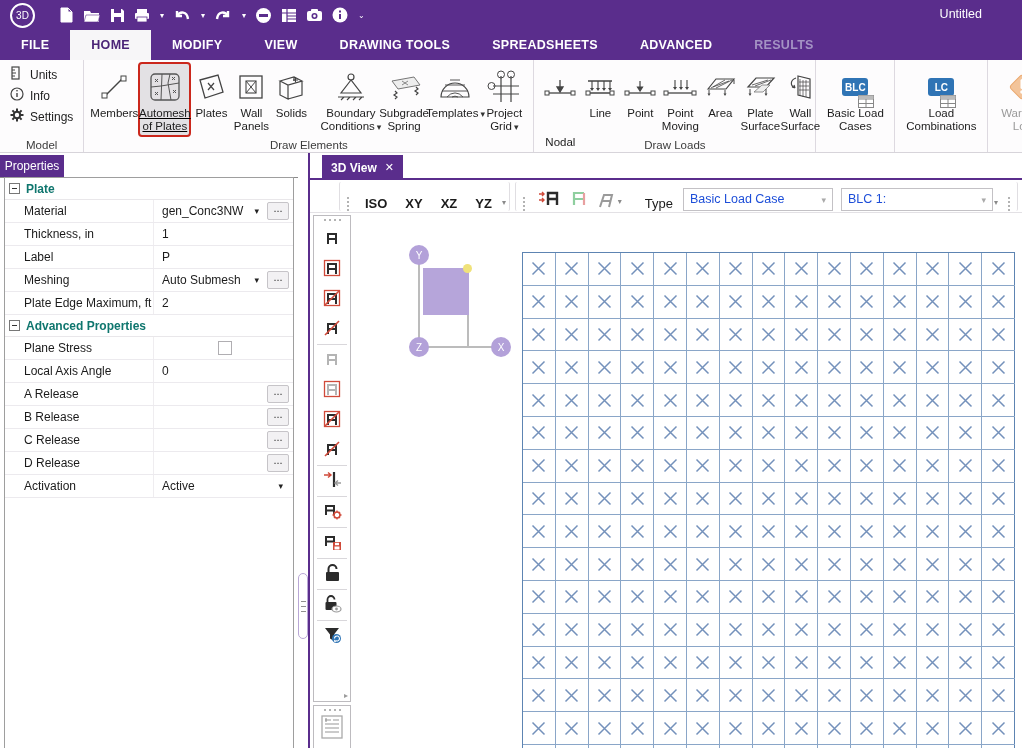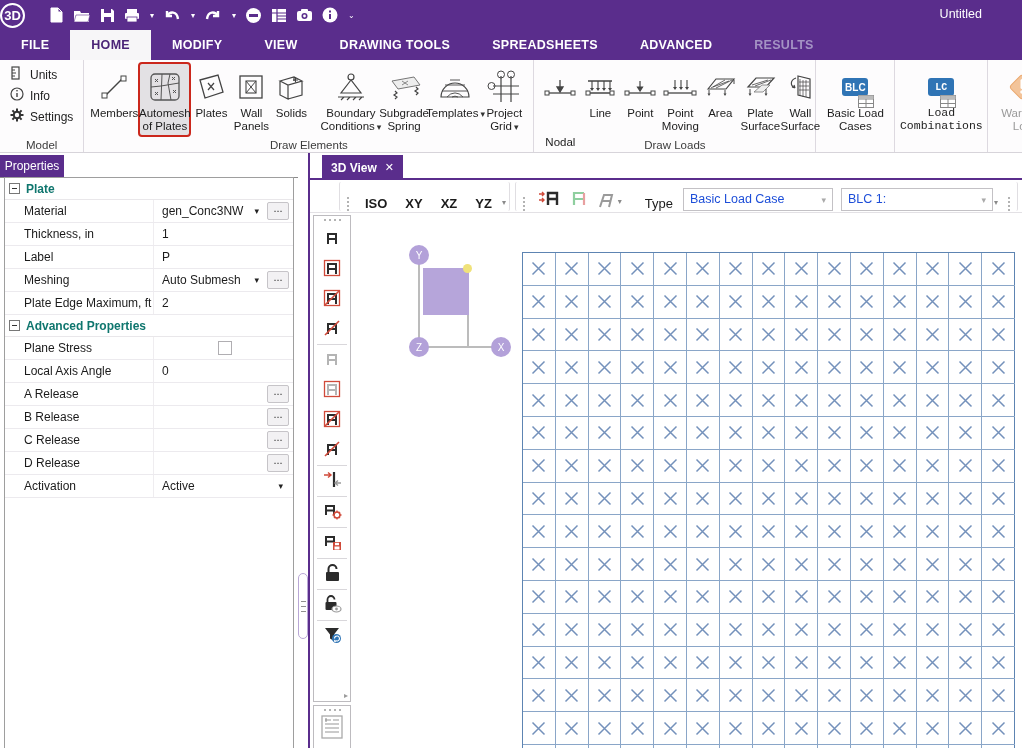--- a/index.html
+++ b/index.html
@@ -2,21 +2,21 @@
 <html><head>
 <meta charset="utf-8">
 <style>
   * { margin:0; padding:0; box-sizing:border-box; }
   html,body { background:#fff; }
   body { font-family:"Liberation Sans", sans-serif; }
   #app { position:relative; width:1022px; height:748px; overflow:hidden; background:#fff; }
 
   
   #titlebar { position:absolute; left:0; top:0; width:1022px; height:30px; background:#5a2d8c; display:flex; align-items:center; }
-  #logo { width:25px; height:25px; border-radius:50%; background:#5a2d8c; border:2px solid #fff; color:#fff; font-size:13px; font-weight:bold; display:flex; align-items:center; justify-content:center; }
+  #logo { width:25px; height:25px; border-radius:50%; background:#5a2d8c; border:2px solid #fff; color:#fff; font-size:10px; font-weight:normal; display:flex; align-items:center; justify-content:center; margin-left:10px; }
   .qat { display:flex; align-items:center; gap:9px; margin-left:24px; }
   .qat .qi { display:flex; align-items:center; }
   .qat svg { display:block; }
   .dd-white { color:#fff; font-size:8px; margin-left:1px; }
   #window-title { position:absolute; right:40px; top:7px; color:#fff; font-size:12.5px; }
 
   
   #tabbar { position:absolute; left:0; top:30px; width:1022px; height:30px; background:#5a2d8c; display:flex; align-items:stretch; }
   .rtab { color:#fff; font-size:12.5px; font-weight:bold; letter-spacing:.3px; display:flex; align-items:center; padding:0 21px; cursor:default; }
   .rtab.active { background:#f7f6f8; color:#4b2477; }
@@ -236,21 +236,21 @@
       <div class="rbtn">
         <span class="ic">
             <svg width="30" height="30" viewBox="0 0 30 30">
               <path d="M6 24 L24 6" stroke="#444" stroke-width="1.4"></path>
               <rect x="3" y="21" width="5" height="5" fill="#fff" stroke="#444"></rect>
               <rect x="22" y="4" width="5" height="5" fill="#fff" stroke="#444"></rect>
             </svg>
           </span>
         <span class="lbl">Members</span>
       </div>
-      <div class="rbtn hl" style="width:60px;">
+      <div class="rbtn hl" style="width:60px;text-decoration:underline;">
         <span class="ic">
             <svg width="34" height="32" viewBox="0 0 34 32">
               <rect x="3" y="3" width="28" height="26" rx="4" fill="none" stroke="#555" stroke-width="1.3"></rect>
               <path d="M14 3 L13 29 M3 16 L13 15 M13 15 L31 12 M22 3 L20 12 M20 12 L23 29" stroke="#555" stroke-width="1"></path>
               <path d="M7 8 l3 3 m0 -3 l-3 3 M24 6 l3 3 m0 -3 l-3 3 M7 21 l3 3 m0 -3 l-3 3 M25 19 l3 3 m0 -3 l-3 3" stroke="#555" stroke-width="1"></path>
             </svg>
           </span>
         <span class="lbl">Automesh of Plates</span>
       </div>
       <div class="rbtn" style="width:40px;">
@@ -414,21 +414,21 @@
           <svg width="16" height="13" viewBox="0 0 16 13" style="position:absolute; right:-6px; bottom:-1px;">
               <rect x="0.5" y="0.5" width="15" height="12" fill="#fff" stroke="#888"></rect>
               <path d="M0.5 4 h15 M8 0.5 v12 M0.5 8.5 h15" stroke="#888" stroke-width="1"></path>
               <rect x="0.5" y="0.5" width="15" height="3.5" fill="#bbb"></rect>
             </svg>
         </span>
         <span class="lbl">Basic Load Cases</span>
       </div>
     </div>
     <div class="rgroup" style="width:105px; justify-content:center; border-right:1px solid #ddd9e0;">
-      <div class="rbtn" style="width:80px;font-family:Liberation Mono, monospace;">
+      <div class="rbtn" style="width:80px;">
         <span class="ic" style="position:relative;">
           <span class="badge">LC</span>
           <svg width="16" height="13" viewBox="0 0 16 13" style="position:absolute; right:-2px; bottom:-1px;">
               <rect x="0.5" y="0.5" width="15" height="12" fill="#fff" stroke="#888"></rect>
               <path d="M0.5 4 h15 M8 0.5 v12 M0.5 8.5 h15" stroke="#888" stroke-width="1"></path>
               <rect x="0.5" y="0.5" width="15" height="3.5" fill="#bbb"></rect>
             </svg>
         </span>
         <span class="lbl">Load Combinations</span>
       </div>

